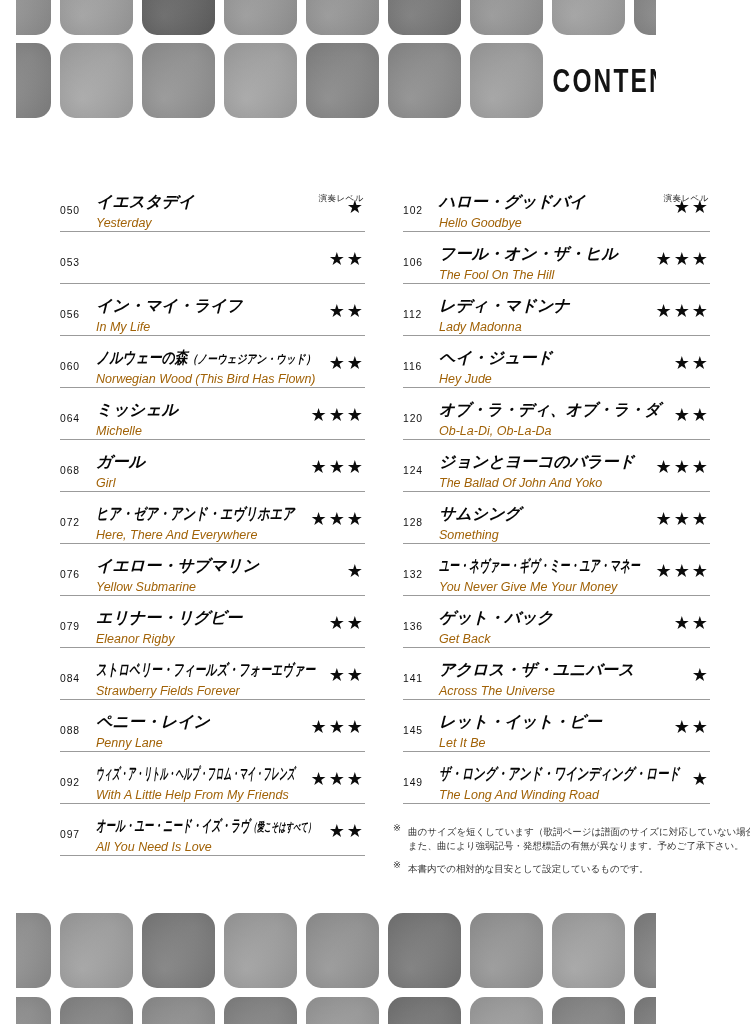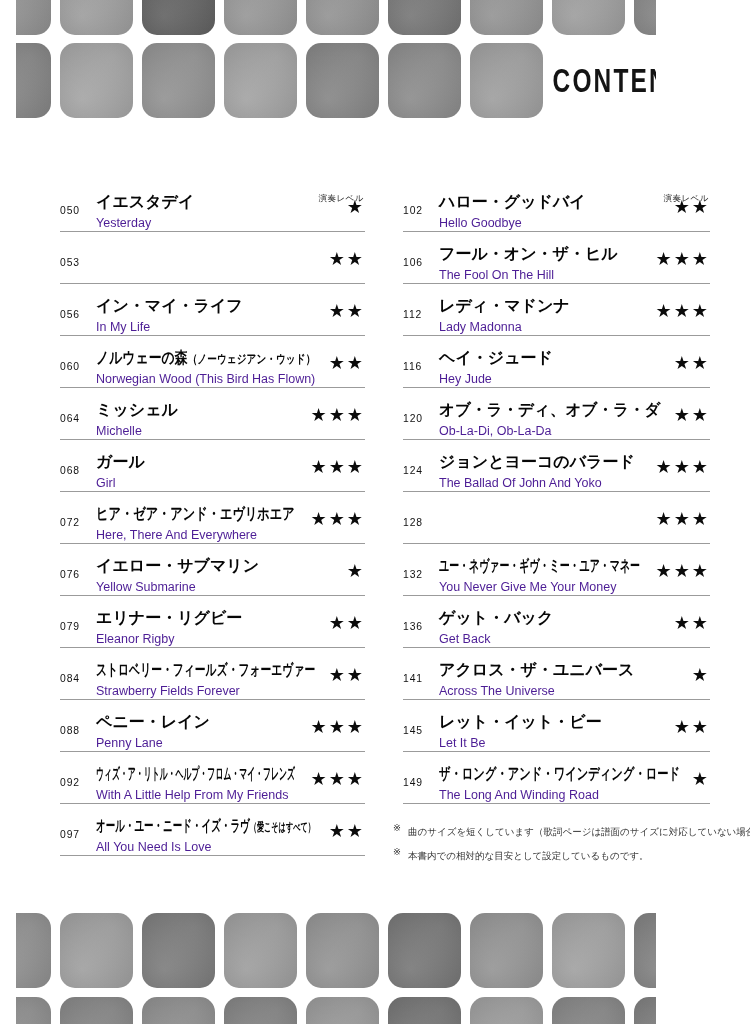--- a/index.html
+++ b/index.html
@@ -32,30 +32,30 @@
   .song-col{position:absolute;top:180px;}
   .song-row{
     position:relative;display:flex;height:52px;box-sizing:border-box;
     border-bottom:1px solid #9b9b9b;
   }
   .num{
     flex:0 0 36px;align-self:center;padding-top:8px;
     font-size:11.5px;letter-spacing:1px;color:#111;
     transform:scaleX(0.9);transform-origin:left center;
   }
-  .titles{flex:1;padding-top:12px;min-width:0;}
+  .titles{flex:1;padding-top:12px;min-width:0;font-style:italic;}
   .ja{
     display:inline-block;width:max-content;white-space:nowrap;
     font-size:16px;font-weight:700;line-height:19px;color:#060606;
     transform-origin:left center;
   }
   .ja .note{font-size:12px;}
   .en{
     display:inline-block;width:max-content;white-space:nowrap;
-    font-size:12.5px;line-height:15px;margin-top:1px;color:#4c1d95;
+    font-size:12.5px;line-height:15px;margin-top:1px;color:#a16207;
     transform-origin:left center;
   }
   .stars{
     position:absolute;right:0;top:50%;transform:translateY(-46%);
     font-size:18px;letter-spacing:2px;color:#0b0b0b;white-space:nowrap;
   }
   .level-label{
     position:absolute;top:13px;right:1px;
     font-size:8.5px;letter-spacing:0.5px;color:#222;
   }
@@ -246,20 +246,24 @@
     <div class="song-row">
     <div class="num">124</div>
     <div class="titles">
       <span class="ja"><span class="main">ジョンとヨーコのバラード</span><span class="note"></span></span><br>
       <span class="en">The Ballad Of John And Yoko</span>
     </div>
     <div class="stars">★★★</div>
   </div>
     <div class="song-row">
     <div class="num">128</div>
+    <div class="titles">
+      <span class="ja"><span class="main">サムシング</span><span class="note"></span></span><br>
+      <span class="en">Something</span>
+    </div>
     <div class="stars">★★★</div>
   </div>
     <div class="song-row">
     <div class="num">132</div>
     <div class="titles">
       <span class="ja" style="transform: scaleX(0.62);"><span class="main">ユー・ネヴァー・ギヴ・ミー・ユア・マネー</span><span class="note"></span></span><br>
       <span class="en">You Never Give Me Your Money</span>
     </div>
     <div class="stars">★★★</div>
   </div>
@@ -295,20 +299,21 @@
     </div>
     <div class="stars">★</div>
   </div>
   </div>
 
 <div class="footnotes" id="footnotes">
     <div class="footnote">
       <div class="fn-mark">※</div>
       <div class="fn-lines">
         <div class="fn-line-wrap"><span class="fn-line">曲のサイズを短くしています（歌詞ページは譜面のサイズに対応していない場合がございます）。</span></div>
+        <div class="fn-line-wrap"><span class="fn-line">また、曲により強弱記号・発想標語の有無が異なります。予めご了承下さい。</span></div>
       </div>
     </div>
     <div class="footnote">
       <div class="fn-mark">※</div>
       <div class="fn-lines">
         <div class="fn-line-wrap"><span class="fn-line">本書内での相対的な目安として設定しているものです。</span></div>
       </div>
     </div>
   </div>
 

